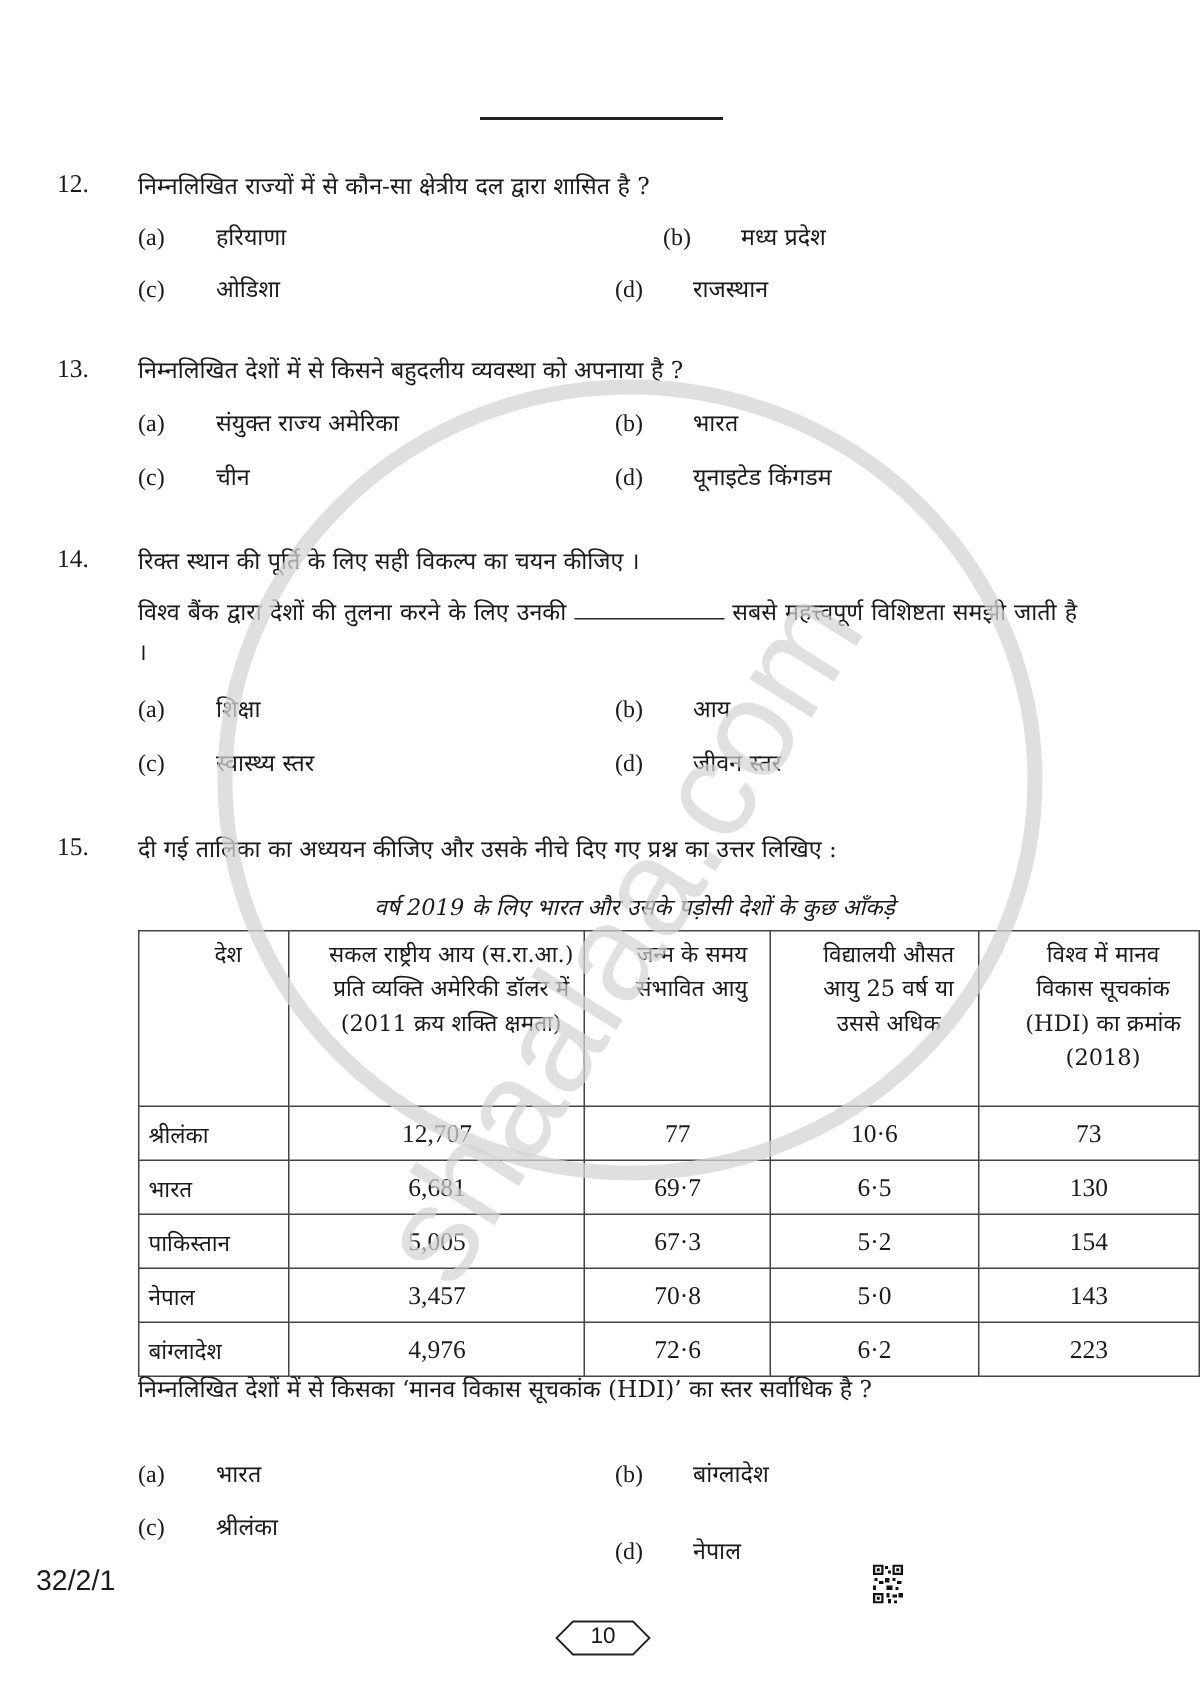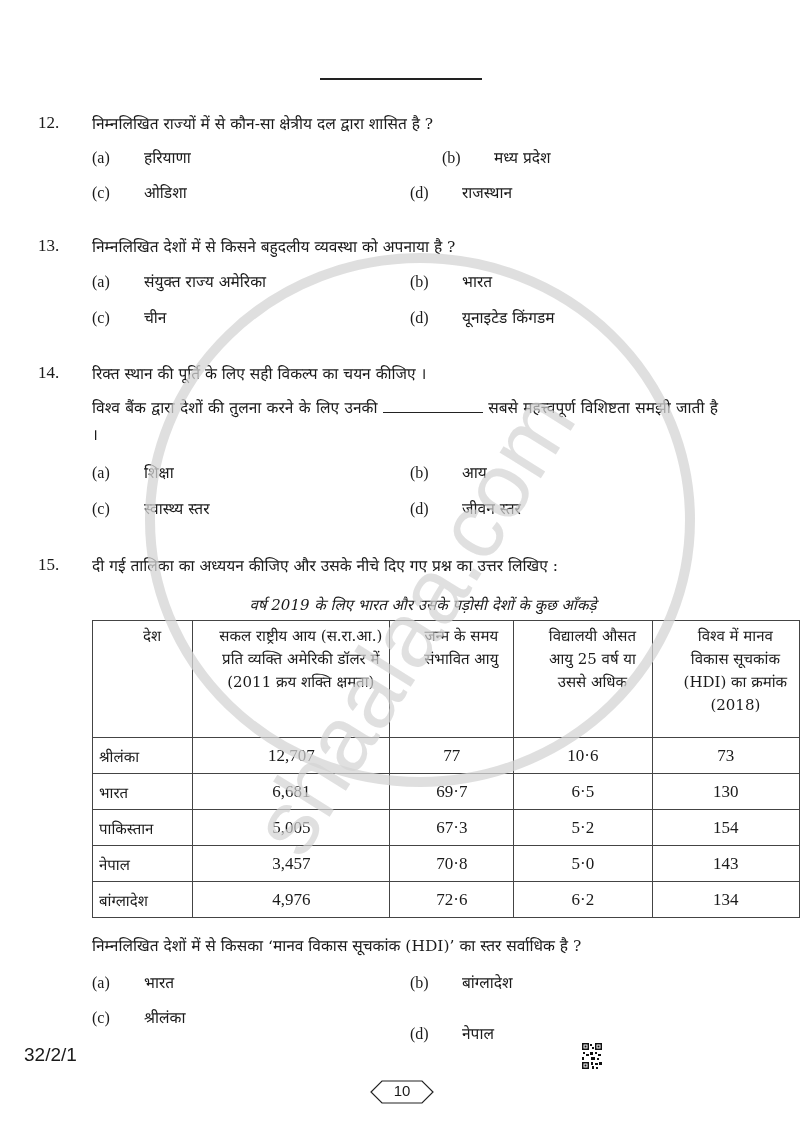--- a/index.html
+++ b/index.html
@@ -115,26 +115,26 @@
           <td>3,457</td>
           <td>70·8</td>
           <td>5·0</td>
           <td>143</td>
         </tr>
         <tr>
           <td class="country">बांग्लादेश</td>
           <td>4,976</td>
           <td>72·6</td>
           <td>6·2</td>
-          <td>134</td>
+          <td>223</td>
         </tr>
       </tbody>
     </table>
 
-    <span class="qtext" style="top:934px;">निम्नलिखित देशों में से किसका ‘मानव विकास सूचकांक (HDI)’ का स्तर सर्वाधिक है ?</span>
+    <span class="qtext" style="top:914px;">निम्नलिखित देशों में से किसका ‘मानव विकास सूचकांक (HDI)’ का स्तर सर्वाधिक है ?</span>
     <div class="opt" style="left:92px; top:971px;"><span class="lbl">(a)</span><span>भारत</span></div>
     <div class="opt" style="left:410px; top:971px;"><span class="lbl">(b)</span><span>बांग्लादेश</span></div>
     <div class="opt" style="left:92px; top:1006px;"><span class="lbl">(c)</span><span>श्रीलंका</span></div>
     <div class="opt" style="left:410px; top:1006px;margin-top:16px;"><span class="lbl">(d)</span><span>नेपाल</span></div>
   </div>
 
   <div class="footer-code">32/2/1</div>
   <div class="page-badge">
     <svg width="64" height="24" viewBox="0 0 64 24">
       <polygon points="12,1 52,1 63,12 52,23 12,23 1,12" fill="none" stroke="#222" stroke-width="1.2"></polygon>

